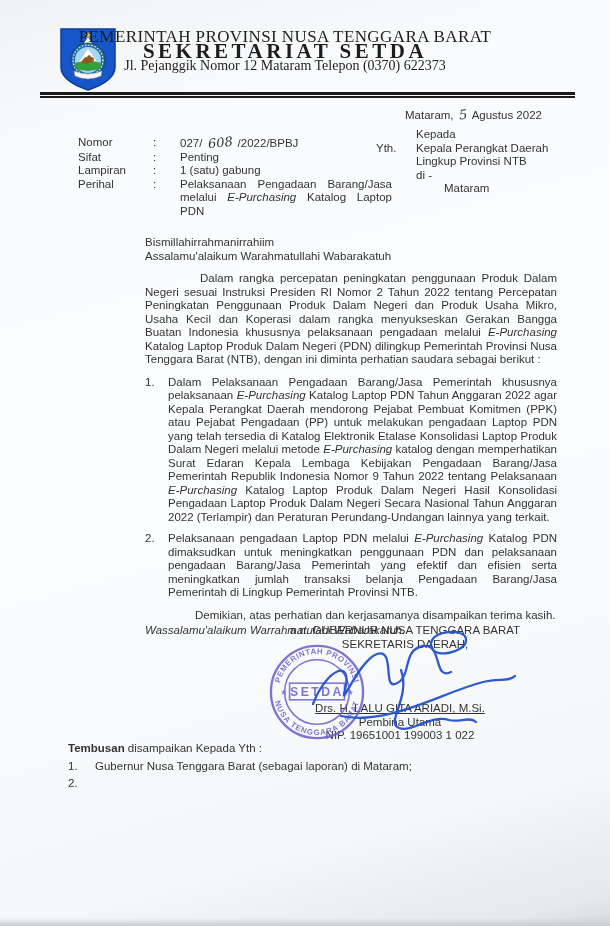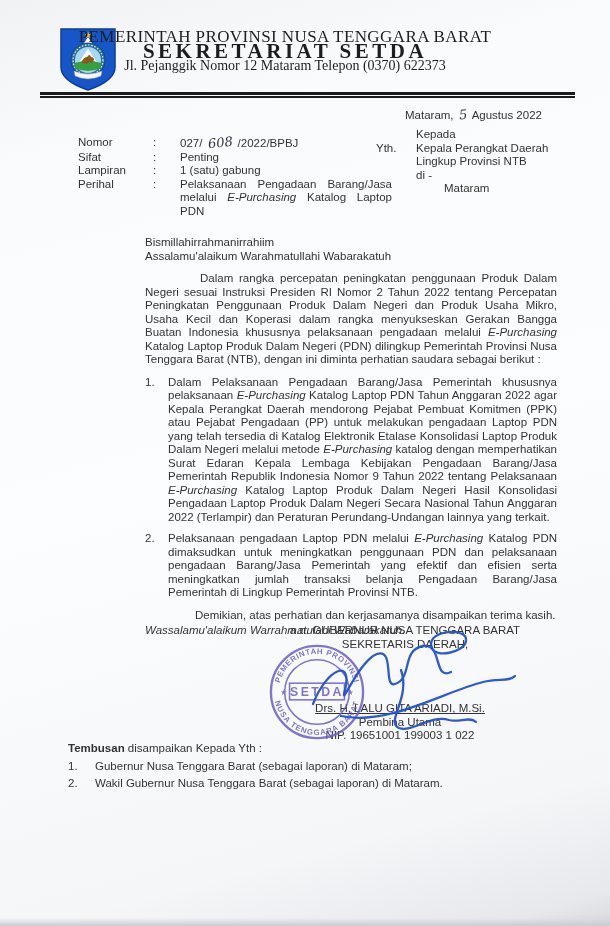--- a/index.html
+++ b/index.html
@@ -170,18 +170,17 @@
   </div>
 
   <div class="tembusan">
     <div><b>Tembusan</b><span> disampaikan Kepada Yth :</span></div>
     <div class="t-li">
       <span class="t-no">1.</span>
       <span>Gubernur Nusa Tenggara Barat (sebagai laporan) di Mataram;</span>
     </div>
     <div class="t-li">
       <span class="t-no">2.</span>
-      <span>Wakil Gubernur Nusa Tenggara Barat (sebagai laporan) di Mataram.</span>
     </div>
   </div>
 
   <div class="bottom-shade"></div>
 </div>
 
 </body></html>

